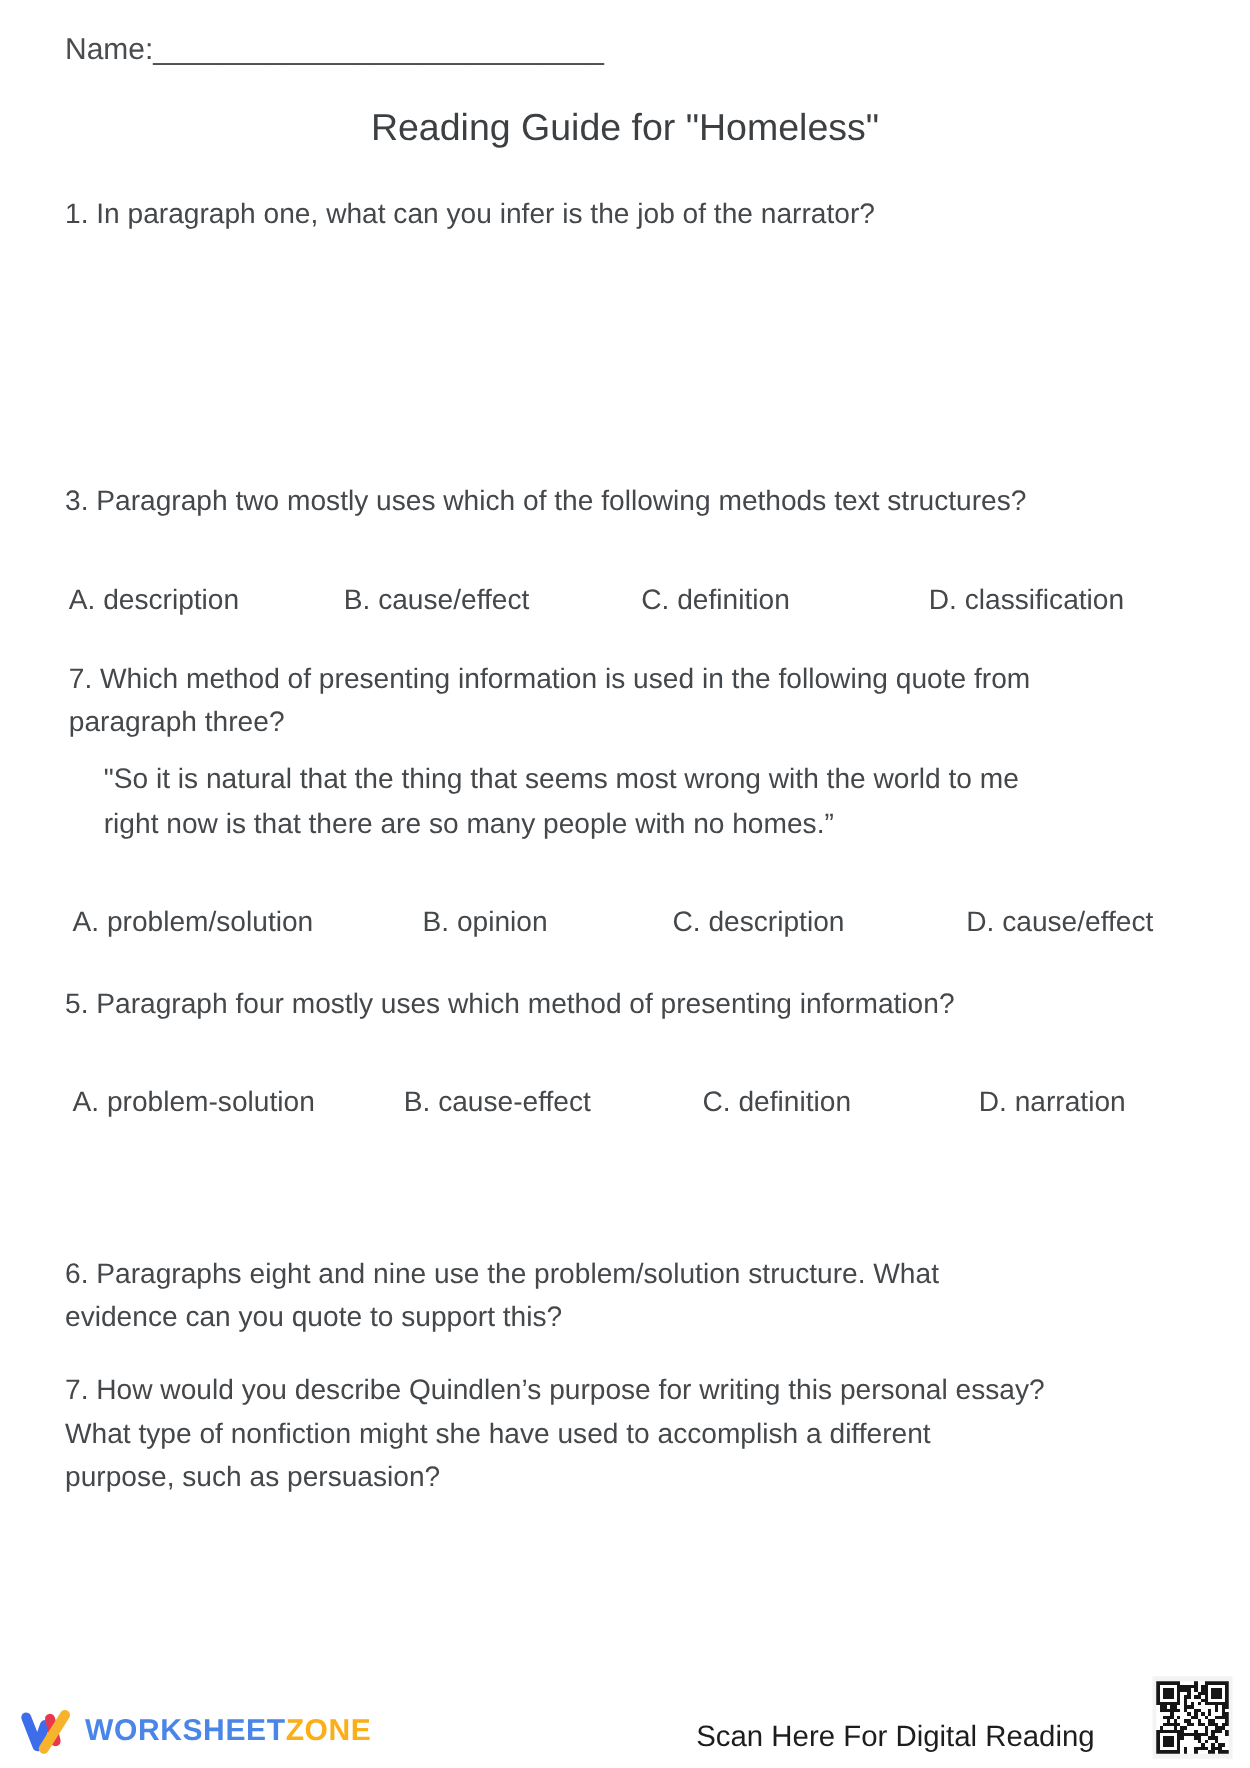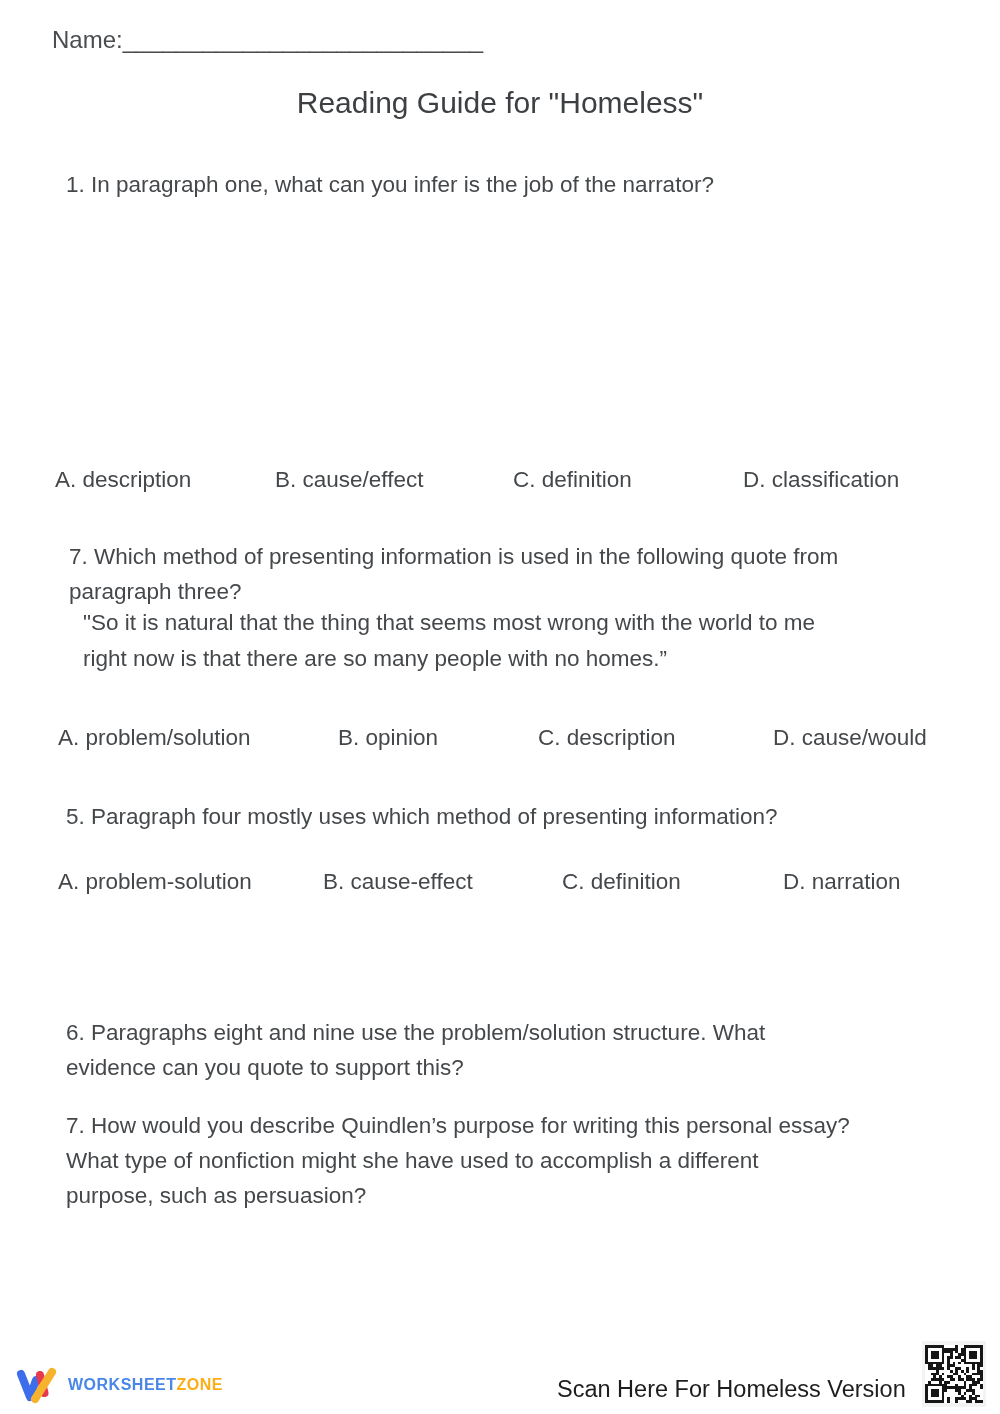--- a/index.html
+++ b/index.html
@@ -29,21 +29,21 @@
     text-align:center;
     margin:0;
     font-size:30px;
     font-weight:400;
     color:#3d4043;
   }
   .q{
     position:absolute;
     left:52px;
     width:925px;
-    margin:14px;
+    margin:0;
     font-size:22.5px;
     line-height:35px;
     white-space:pre-line;
     color:#45484b;
   }
   .quote{
     position:absolute;
     left:83px;
     width:890px;
     margin:0;
@@ -70,21 +70,21 @@
   
   .brand{
     position:absolute;
     left:14px;
     top:1364px;
     display:flex;
     align-items:center;
     gap:8px;
   }
   .brand-text{
-    font-size:16px;
+    font-size:24px;
     font-weight:bold;
     letter-spacing:0.5px;
     white-space:nowrap;
   }
   .brand-text .w1{color:#4a86e8;}
   .brand-text .w2{color:#fbae17;}
   .scan-label{
     position:absolute;
     left:557px;
     top:1376px;
@@ -109,39 +109,40 @@
 
 <div class="page">
 
   <div class="name-row"><span>Name:</span><span class="blank">___________________________</span></div>
 
   <h1 class="title">Reading Guide for "Homeless"</h1>
 
   <p class="q" style="top:153px">1. In paragraph one, what can you infer is the job of the narrator?</p>
 
 
+  <p class="q" style="top:383px">3. Paragraph two mostly uses which of the following methods text structures?</p>
 
   <div class="opts" style="top:439px">
     <span style="left:55px">A. description</span>
     <span style="left:275px">B. cause/effect</span>
     <span style="left:513px">C. definition</span>
     <span style="left:743px">D. classification</span>
   </div>
 
   <p class="q" style="top:525px;left:55px">7. Which method of presenting information is used in the following quote from
 paragraph three?</p>
 
   <p class="quote" style="top:605px">"So it is natural that the thing that seems most wrong with the world to me
 right now is that there are so many people with no homes.”</p>
 
   <div class="opts" style="top:697px">
     <span style="left:58px">A. problem/solution</span>
     <span style="left:338px">B. opinion</span>
     <span style="left:538px">C. description</span>
-    <span style="left:773px">D. cause/would</span>
+    <span style="left:773px">D. cause/effect</span>
   </div>
 
   <p class="q" style="top:785px">5. Paragraph four mostly uses which method of presenting information?</p>
 
   <div class="opts" style="top:841px">
     <span style="left:58px">A. problem-solution</span>
     <span style="left:323px">B. cause-effect</span>
     <span style="left:562px">C. definition</span>
     <span style="left:783px">D. narration</span>
   </div>
@@ -155,21 +156,21 @@
 
   <div class="brand">
     <svg width="46" height="42" viewBox="0 0 46 42" aria-hidden="true">
       <path d="M7 10 L16 33 L22 16" stroke="#3d6deb" stroke-width="8" fill="none" stroke-linecap="round" stroke-linejoin="round"></path>
       <path d="M26 11 L30.5 29" stroke="#e8384f" stroke-width="8" fill="none" stroke-linecap="round"></path>
       <path d="M21 35 L38 8" stroke="#f7b32b" stroke-width="8" fill="none" stroke-linecap="round"></path>
     </svg>
     <div class="brand-text"><span class="w1">WORKSHEET</span><span class="w2">ZONE</span></div>
   </div>
 
-  <div class="scan-label">Scan Here For Homeless Version</div>
+  <div class="scan-label">Scan Here For Digital Reading</div>
 
   <div class="qr-box">
     <svg id="qr-svg" width="58" height="58" viewBox="0 0 21 21" shape-rendering="crispEdges" aria-hidden="true">
         <rect x="0" y="0" width="21" height="21" fill="#ffffff"></rect>
         <rect x="0" y="0" width="1" height="1" fill="#161616"></rect>
         <rect x="1" y="0" width="1" height="1" fill="#161616"></rect>
         <rect x="2" y="0" width="1" height="1" fill="#161616"></rect>
         <rect x="3" y="0" width="1" height="1" fill="#161616"></rect>
         <rect x="4" y="0" width="1" height="1" fill="#161616"></rect>
         <rect x="5" y="0" width="1" height="1" fill="#161616"></rect>

